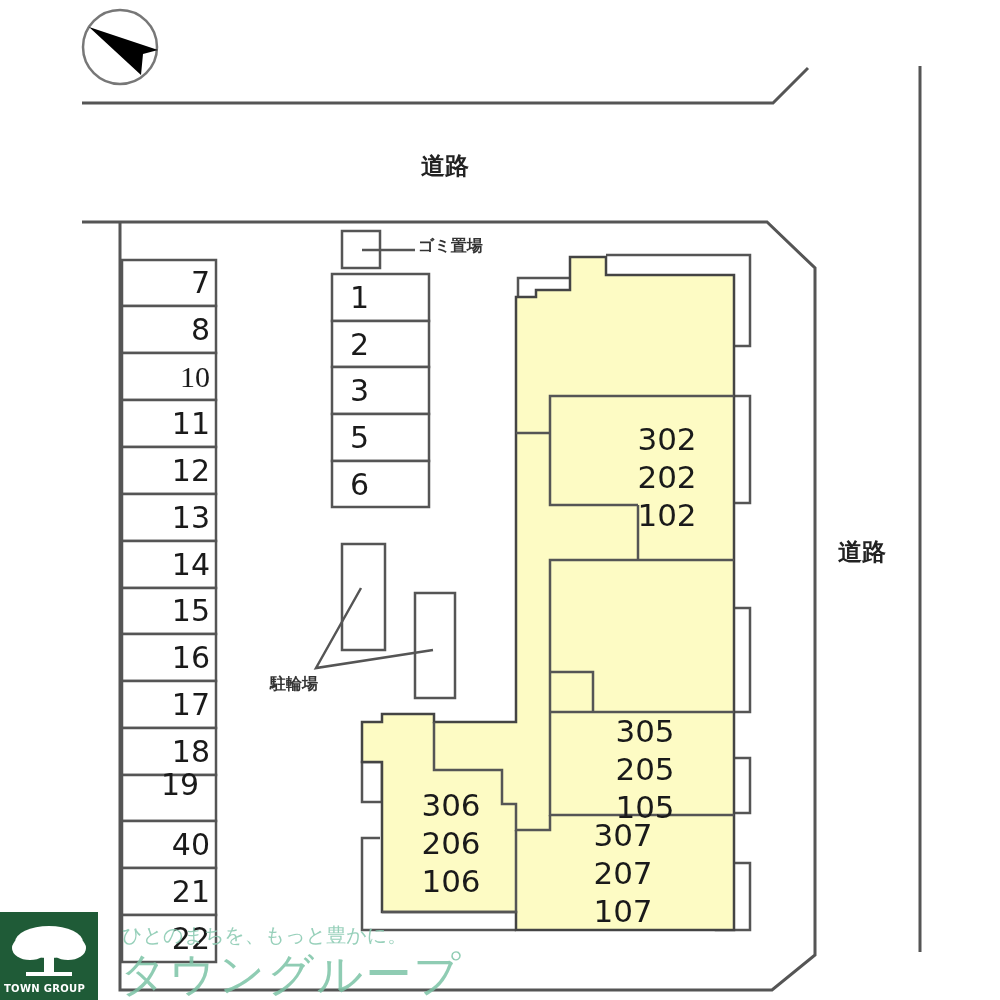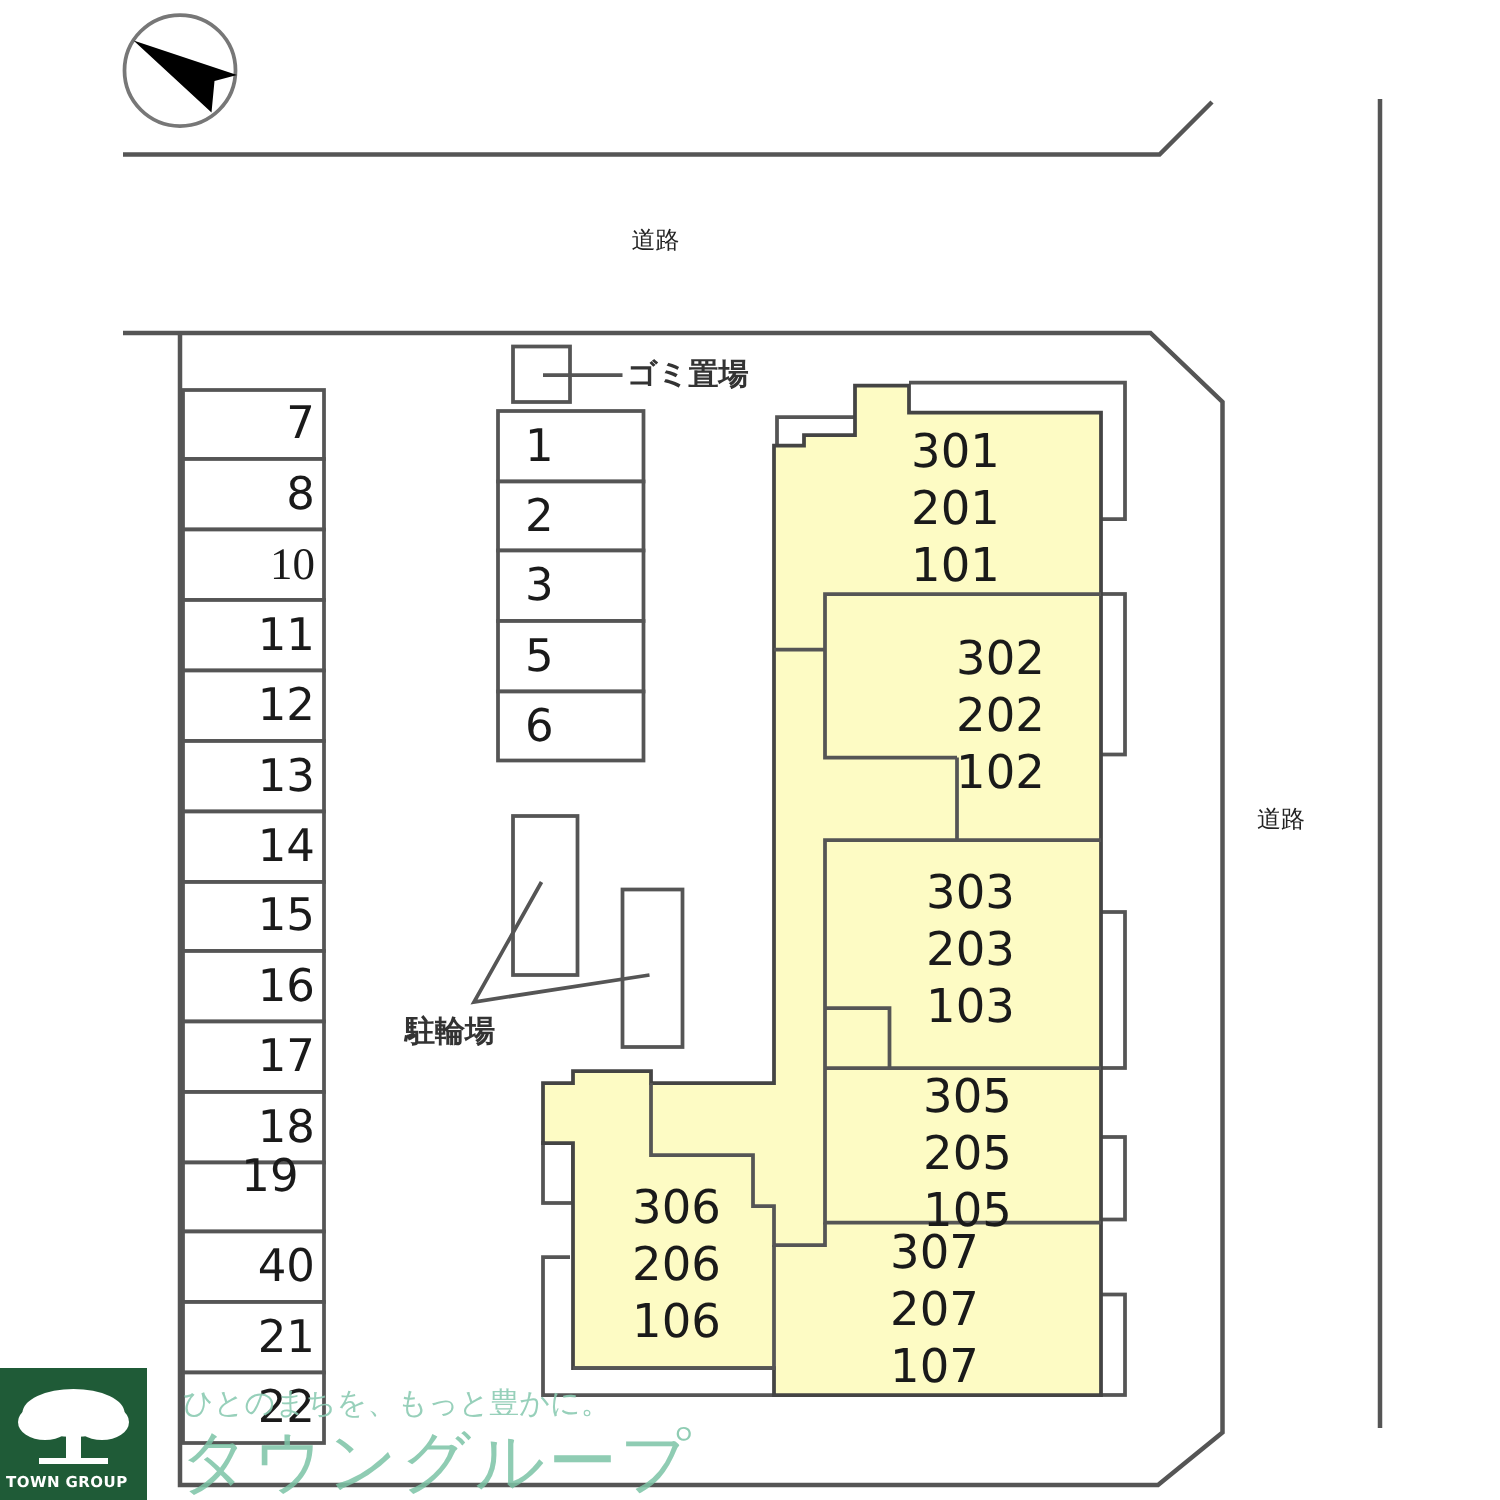--- a/index.html
+++ b/index.html
@@ -6,22 +6,22 @@
   #stage { position: relative; width: 1000px; height: 1000px; overflow: hidden; background: #ffffff; font-family: "DejaVu Sans", "Liberation Sans", sans-serif; }
   svg { position: absolute; left: 0; top: 0; }
   .ln { stroke: #555555; stroke-width: 3; fill: none; }
   .ln2 { stroke: #555555; stroke-width: 2.5; fill: none; }
   .bldg { fill: #fdfbc4; stroke: #444444; stroke-width: 2.5; }
   .slot { fill: #ffffff; stroke: #555555; stroke-width: 2.5; }
   .lbl { position: absolute; color: #1a1a1a; white-space: nowrap; }
   .num { font-size: 30px; line-height: 30px; text-align: right; width: 60px; }
   .num2 { font-size: 30px; line-height: 30px; }
   .unit { font-size: 31px; line-height: 38px; text-align: center; width: 90px; }
-  .road { font-size: 16px; font-weight: normal; color: #222; }
-  .jp { font-size: 20px; font-weight: bold; color: #333; }
+  .road { font-size: 24px; font-weight: bold; color: #222; }
+  .jp { font-size: 16px; font-weight: bold; color: #333; }
   .logo-box { position: absolute; left: 0; top: 912px; width: 98px; height: 88px; background: #14532d; opacity: 0.95; }
   .logo-sub { position: absolute; left: 4px; bottom: 6px; font-size: 10px; font-weight: bold; color: #ffffff; letter-spacing: 0.3px; }
   .slogan { position: absolute; left: 122px; top: 922px; font-size: 20px; color: #8ccbb3; opacity: 0.9; }
   .brand { position: absolute; left: 120px; top: 944px; font-size: 46px; color: #7cc4a6; opacity: 0.85; letter-spacing: 2px; }
 </style>
 </head>
 <body>
 
 <div id="stage">
 
@@ -119,34 +119,24 @@
   <div class="lbl num" style="left:150px; top:830px;">40</div>
   <div class="lbl num" style="left:150px; top:877px;">21</div>
   <div class="lbl num" style="left:150px; top:924px;">22</div>
 
   <div class="lbl num2" style="left:350px; top:283px;">1</div>
   <div class="lbl num2" style="left:350px; top:330px;">2</div>
   <div class="lbl num2" style="left:350px; top:376px;">3</div>
   <div class="lbl num2" style="left:350px; top:423px;">5</div>
   <div class="lbl num2" style="left:350px; top:470px;">6</div>
 
-  <div class="lbl unit" style="left:592px; top:282px;">
-    <div>301</div>
-    <div>201</div>
-    <div>101</div>
-  </div>
   <div class="lbl unit" style="left:622px; top:420px;">
     <div>302</div>
     <div>202</div>
     <div>102</div>
-  </div>
-  <div class="lbl unit" style="left:602px; top:576px;">
-    <div>303</div>
-    <div>203</div>
-    <div>103</div>
   </div>
   <div class="lbl unit" style="left:600px; top:712px;">
     <div>305</div>
     <div>205</div>
     <div>105</div>
   </div>
   <div class="lbl unit" style="left:406px; top:786px;">
     <div>306</div>
     <div>206</div>
     <div>106</div>

